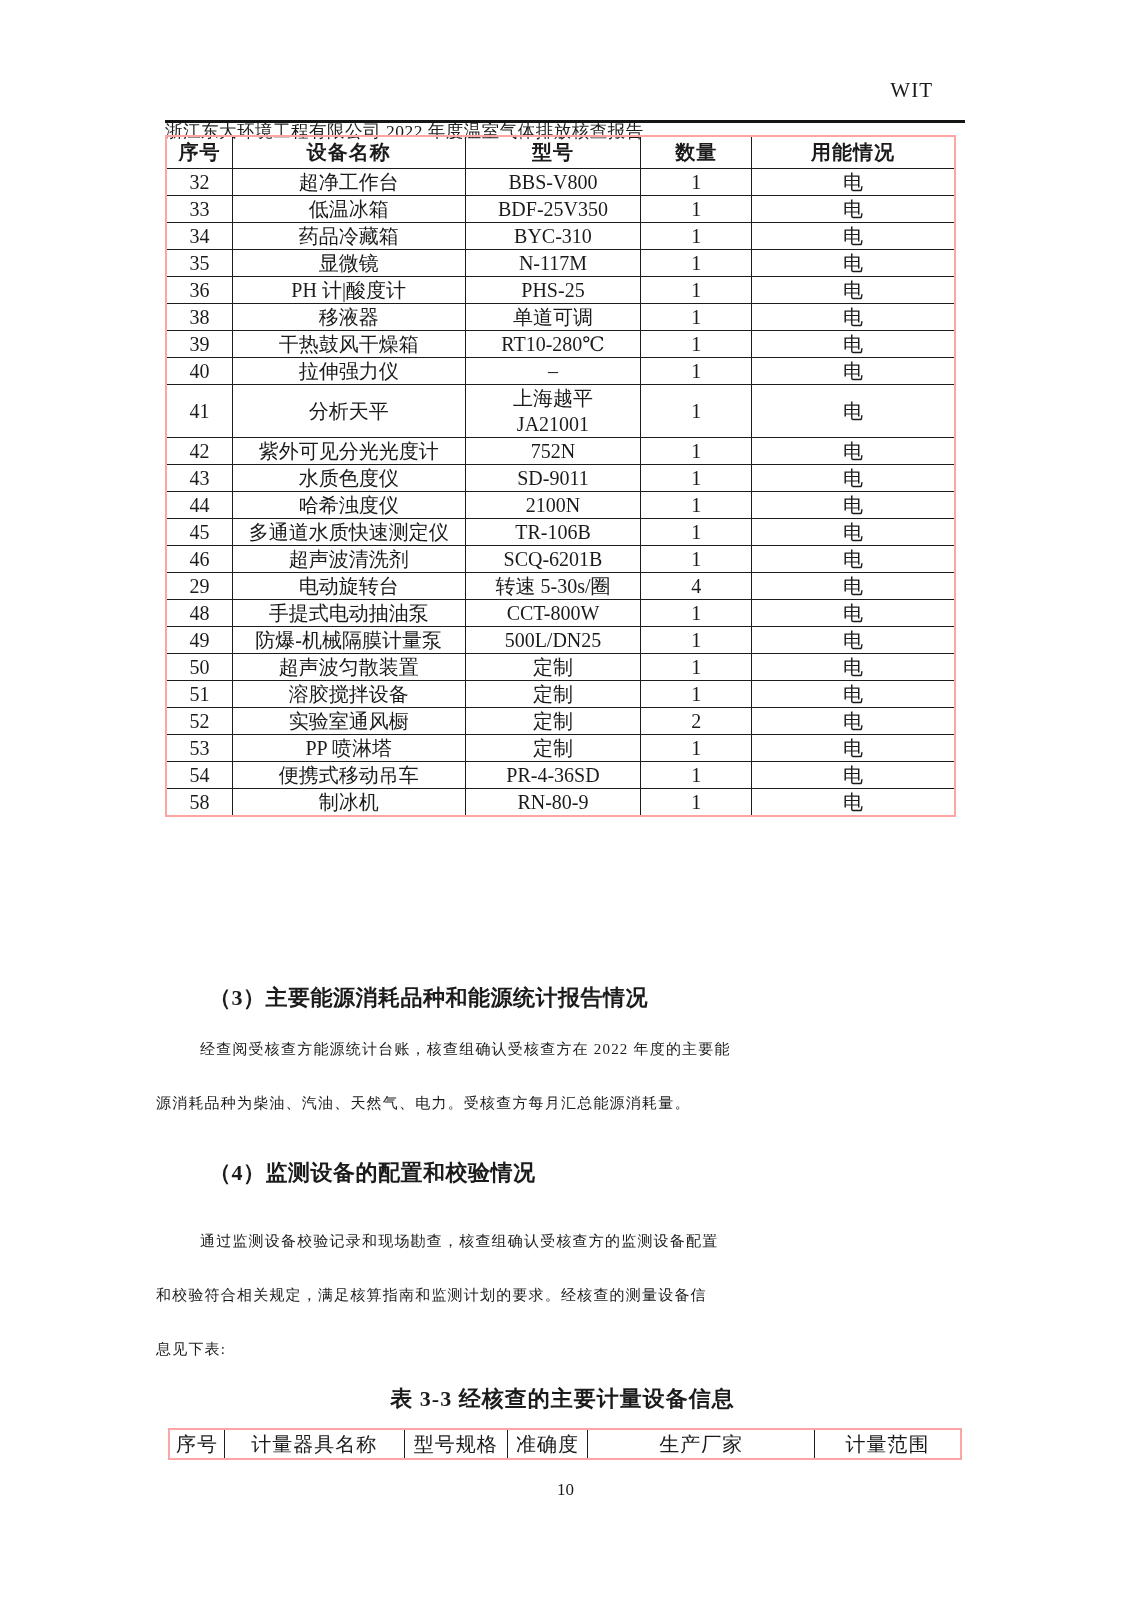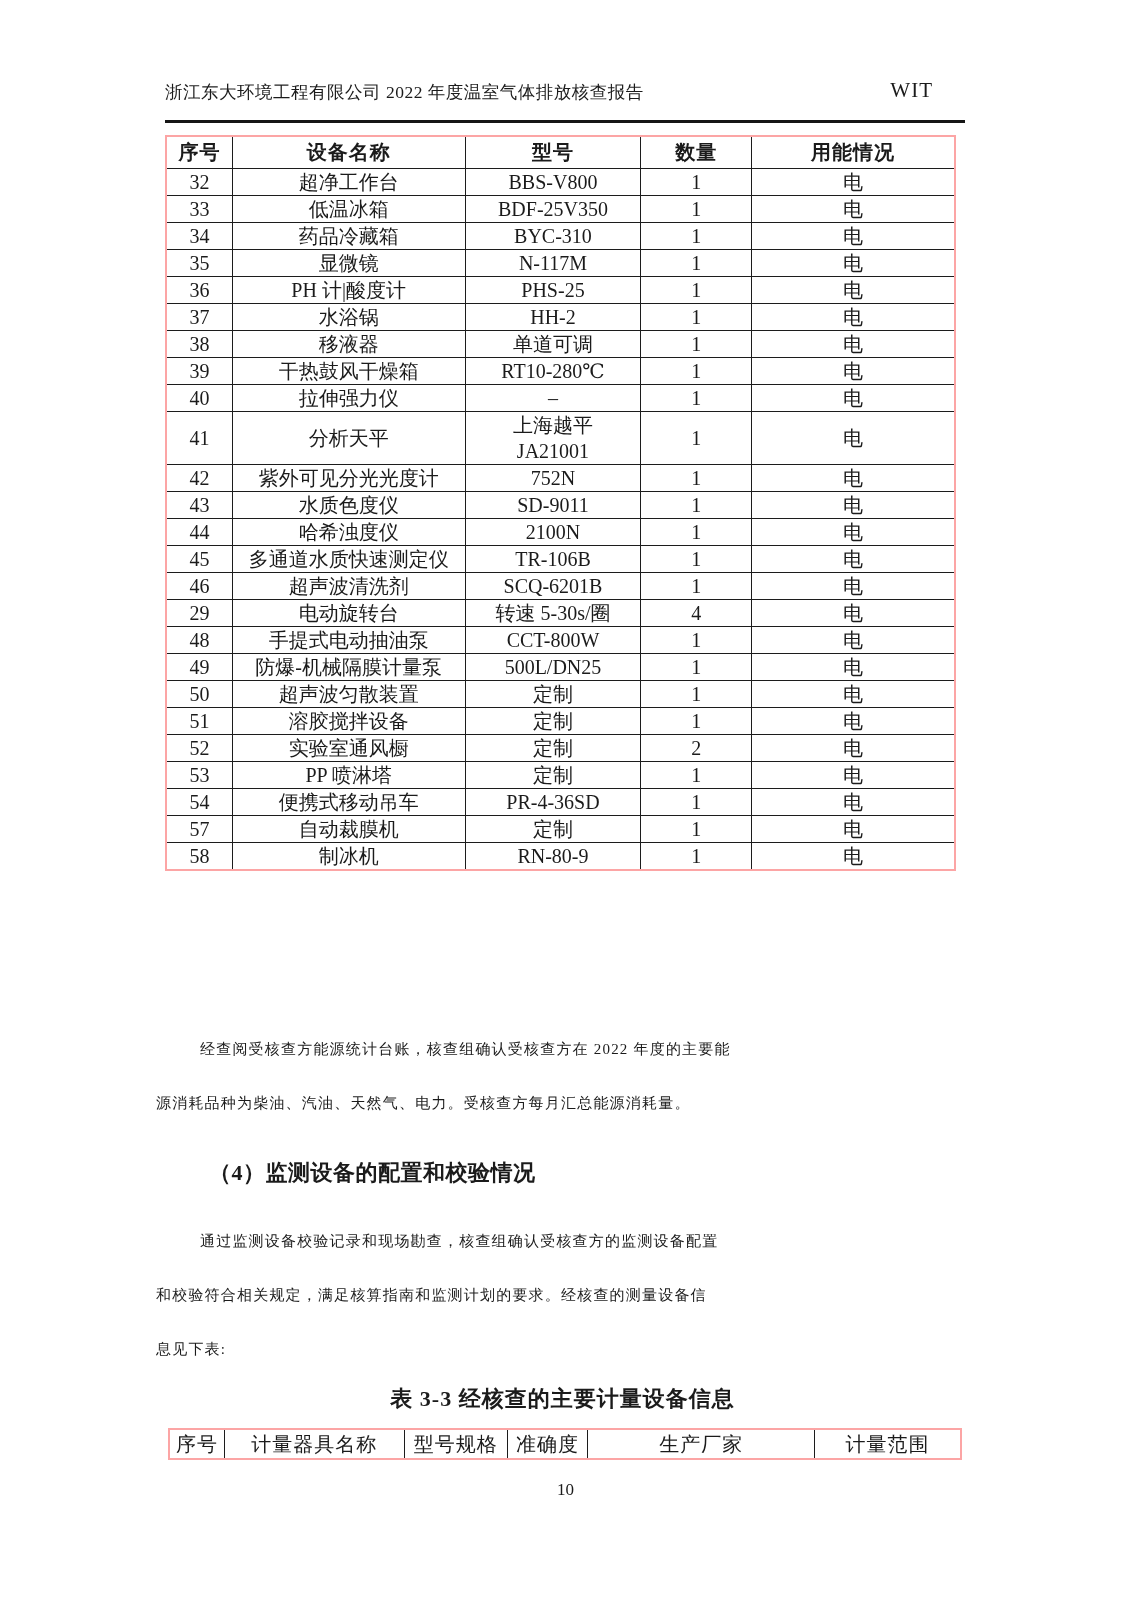--- a/index.html
+++ b/index.html
@@ -13,21 +13,21 @@
     overflow:hidden;
   }
 
   
   .doc-header {
     position:absolute; left:165px; top:74px;
     width:800px; height:46px;
     border-bottom:3px solid #151515;
     display:flex; justify-content:space-between; align-items:flex-start;
   }
-  .doc-header .doc-title { font-size:17.5px; letter-spacing:.5px; padding-top:6px; }
+  .doc-header .doc-title { font-size:17.5px; letter-spacing:.5px; padding-top:6px;margin-top:39px; }
   .doc-header .doc-mark  { font-size:21px; letter-spacing:1px; margin-right:32px; padding-top:4px; font-weight:500; }
 
   
   table.grid {
     border-collapse:collapse; table-layout:fixed;
     border:2px solid #fca5a5;
     font-size:20px;
   }
   table.grid th, table.grid td {
     border:1px solid #1c1c1c;
@@ -126,27 +126,20 @@
           <td>电</td>
         </tr>
         <tr>
           <td>36</td>
           <td>PH 计|酸度计</td>
           <td>PHS-25</td>
           <td>1</td>
           <td>电</td>
         </tr>
         <tr>
-          <td>37</td>
-          <td>水浴锅</td>
-          <td>HH-2</td>
-          <td>1</td>
-          <td>电</td>
-        </tr>
-        <tr>
           <td>38</td>
           <td>移液器</td>
           <td>单道可调</td>
           <td>1</td>
           <td>电</td>
         </tr>
         <tr>
           <td>39</td>
           <td>干热鼓风干燥箱</td>
           <td>RT10-280℃</td>
@@ -253,36 +246,30 @@
           <td>电</td>
         </tr>
         <tr>
           <td>54</td>
           <td>便携式移动吊车</td>
           <td>PR-4-36SD</td>
           <td>1</td>
           <td>电</td>
         </tr>
         <tr>
-          <td>57</td>
-          <td>自动裁膜机</td>
-          <td>定制</td>
-          <td>1</td>
-          <td>电</td>
-        </tr>
-        <tr>
           <td>58</td>
           <td>制冰机</td>
           <td>RN-80-9</td>
           <td>1</td>
           <td>电</td>
         </tr>
       </tbody>
   </table>
 
+  <div class="sec-heading" id="s3-heading">（3）主要能源消耗品种和能源统计报告情况</div>
 
   <div class="para" id="p1">
     <div class="line indent">经查阅受核查方能源统计台账，核查组确认受核查方在 2022 年度的主要能</div>
     <div class="line">源消耗品种为柴油、汽油、天然气、电力。受核查方每月汇总能源消耗量。</div>
   </div>
 
   <div class="sec-heading" id="s4-heading">（4）监测设备的配置和校验情况</div>
 
   <div class="para" id="p2">
     <div class="line indent">通过监测设备校验记录和现场勘查，核查组确认受核查方的监测设备配置</div>

